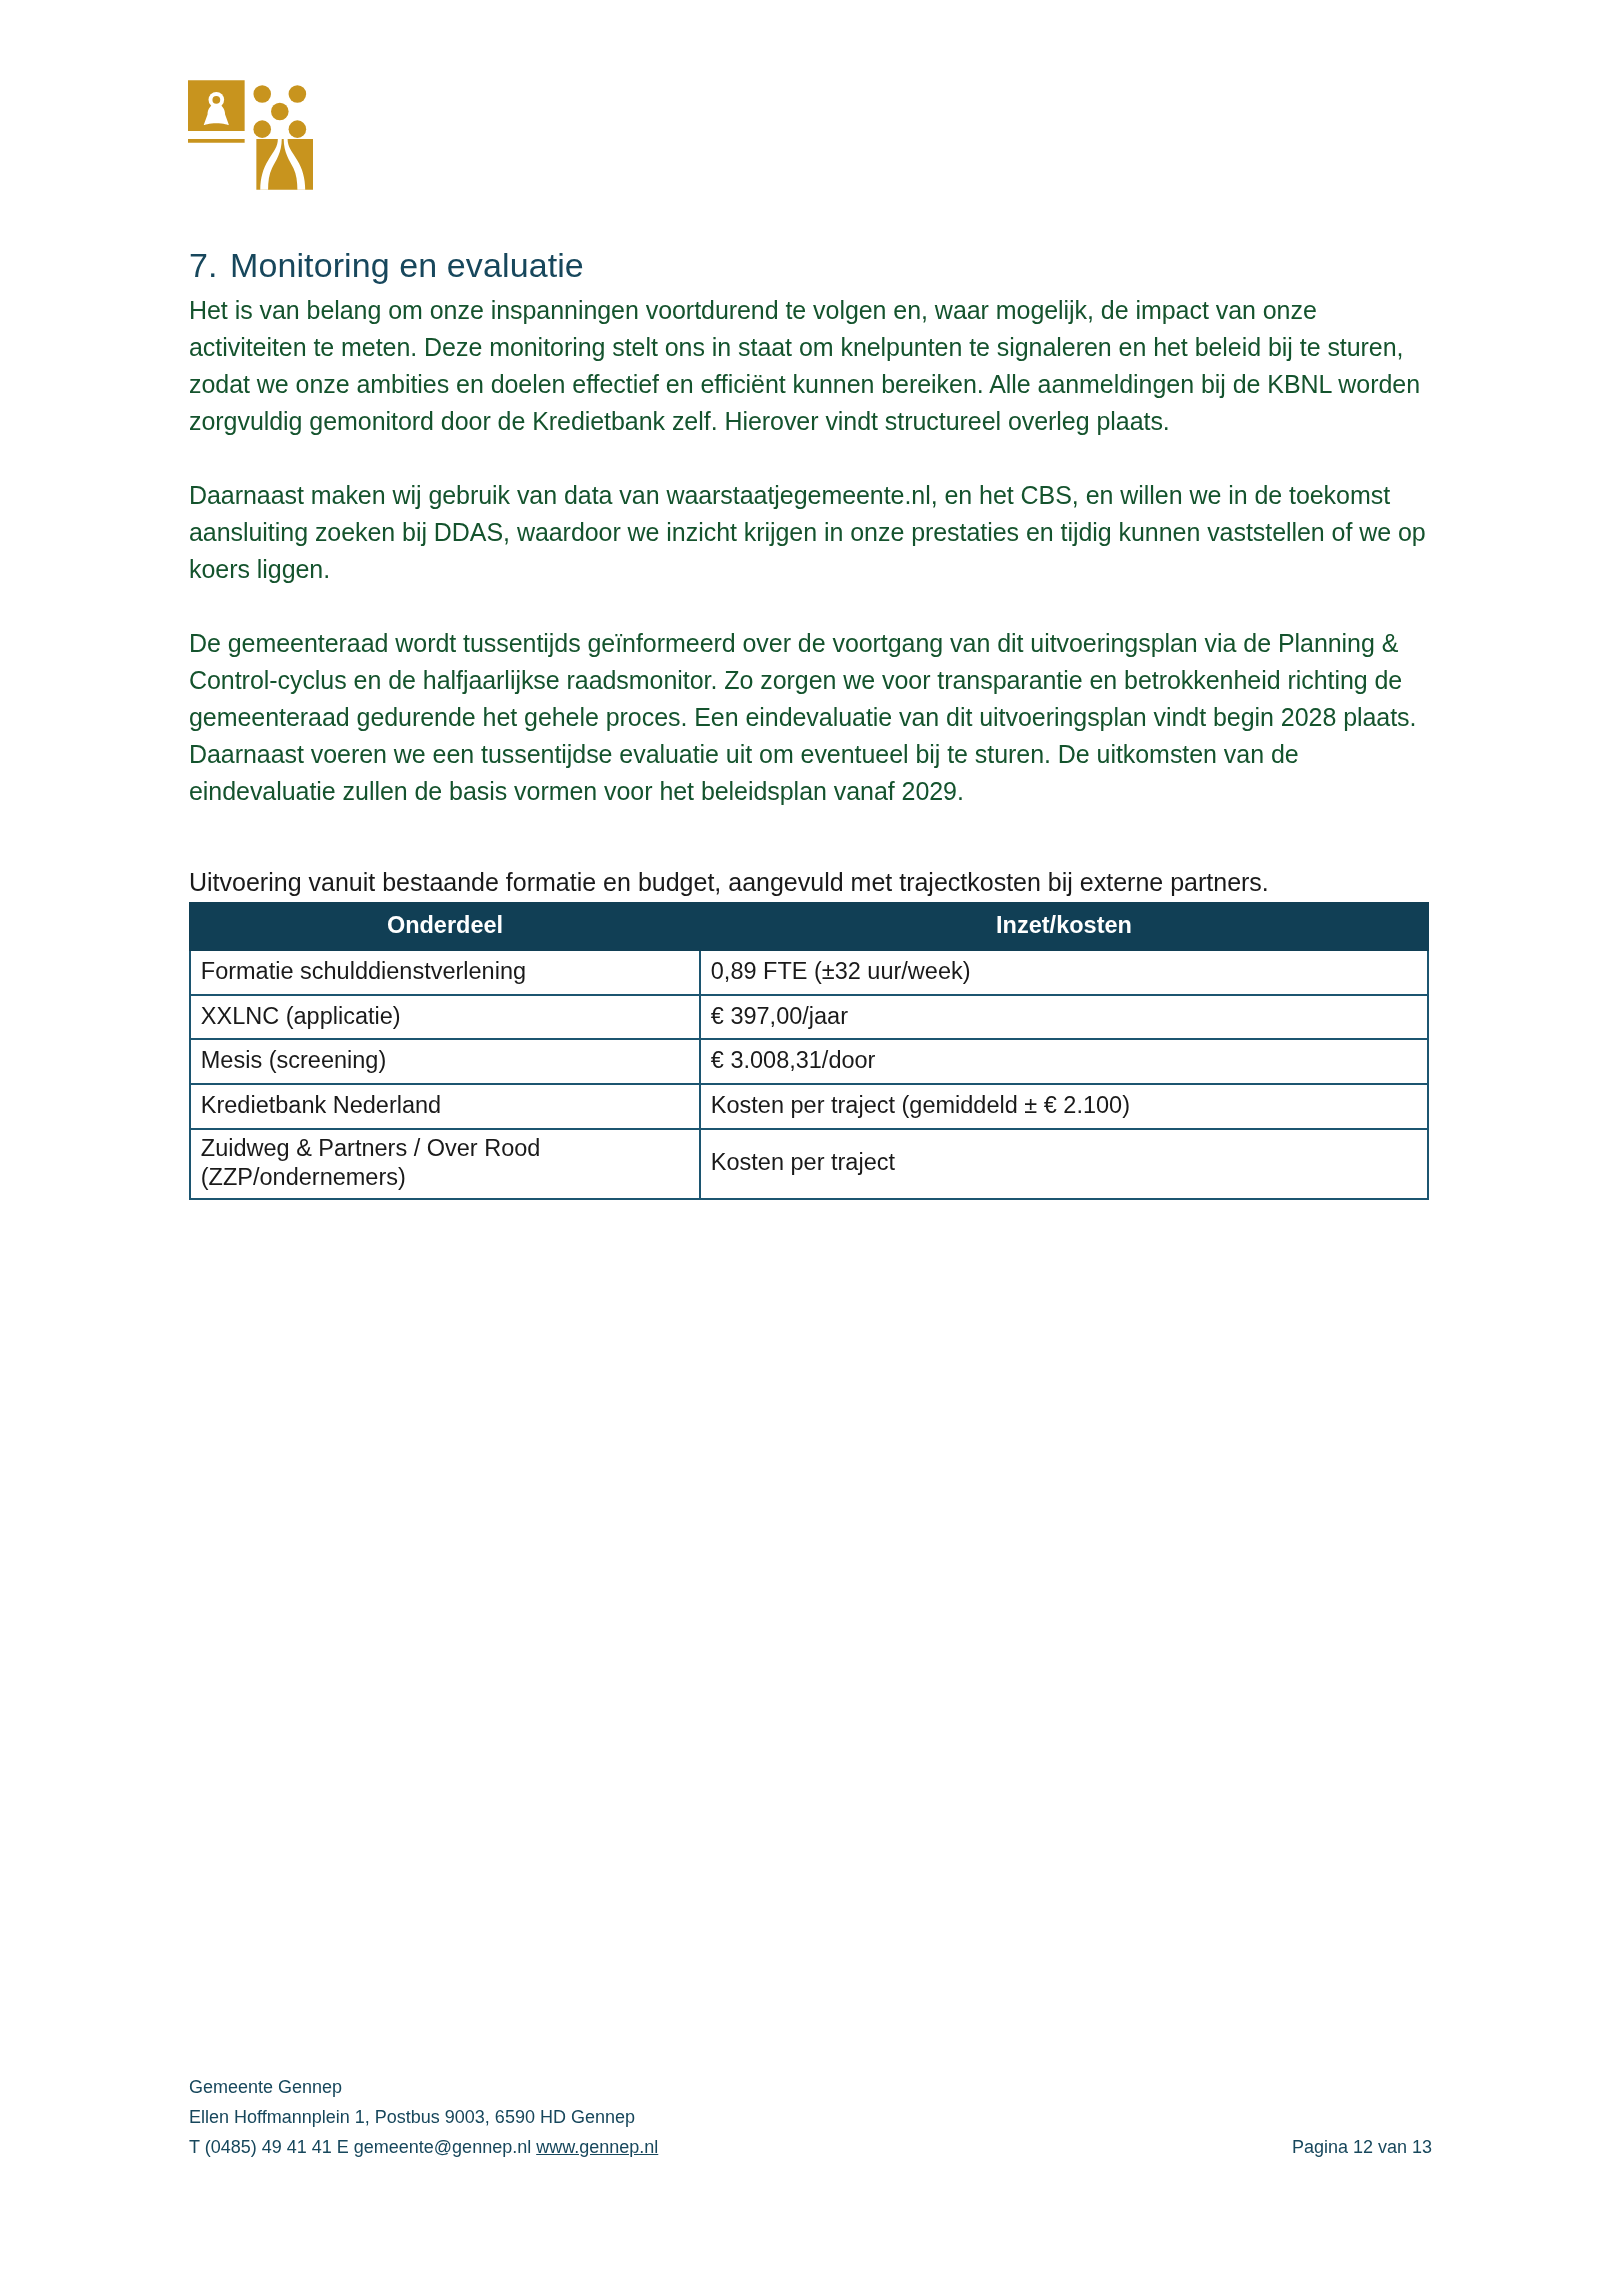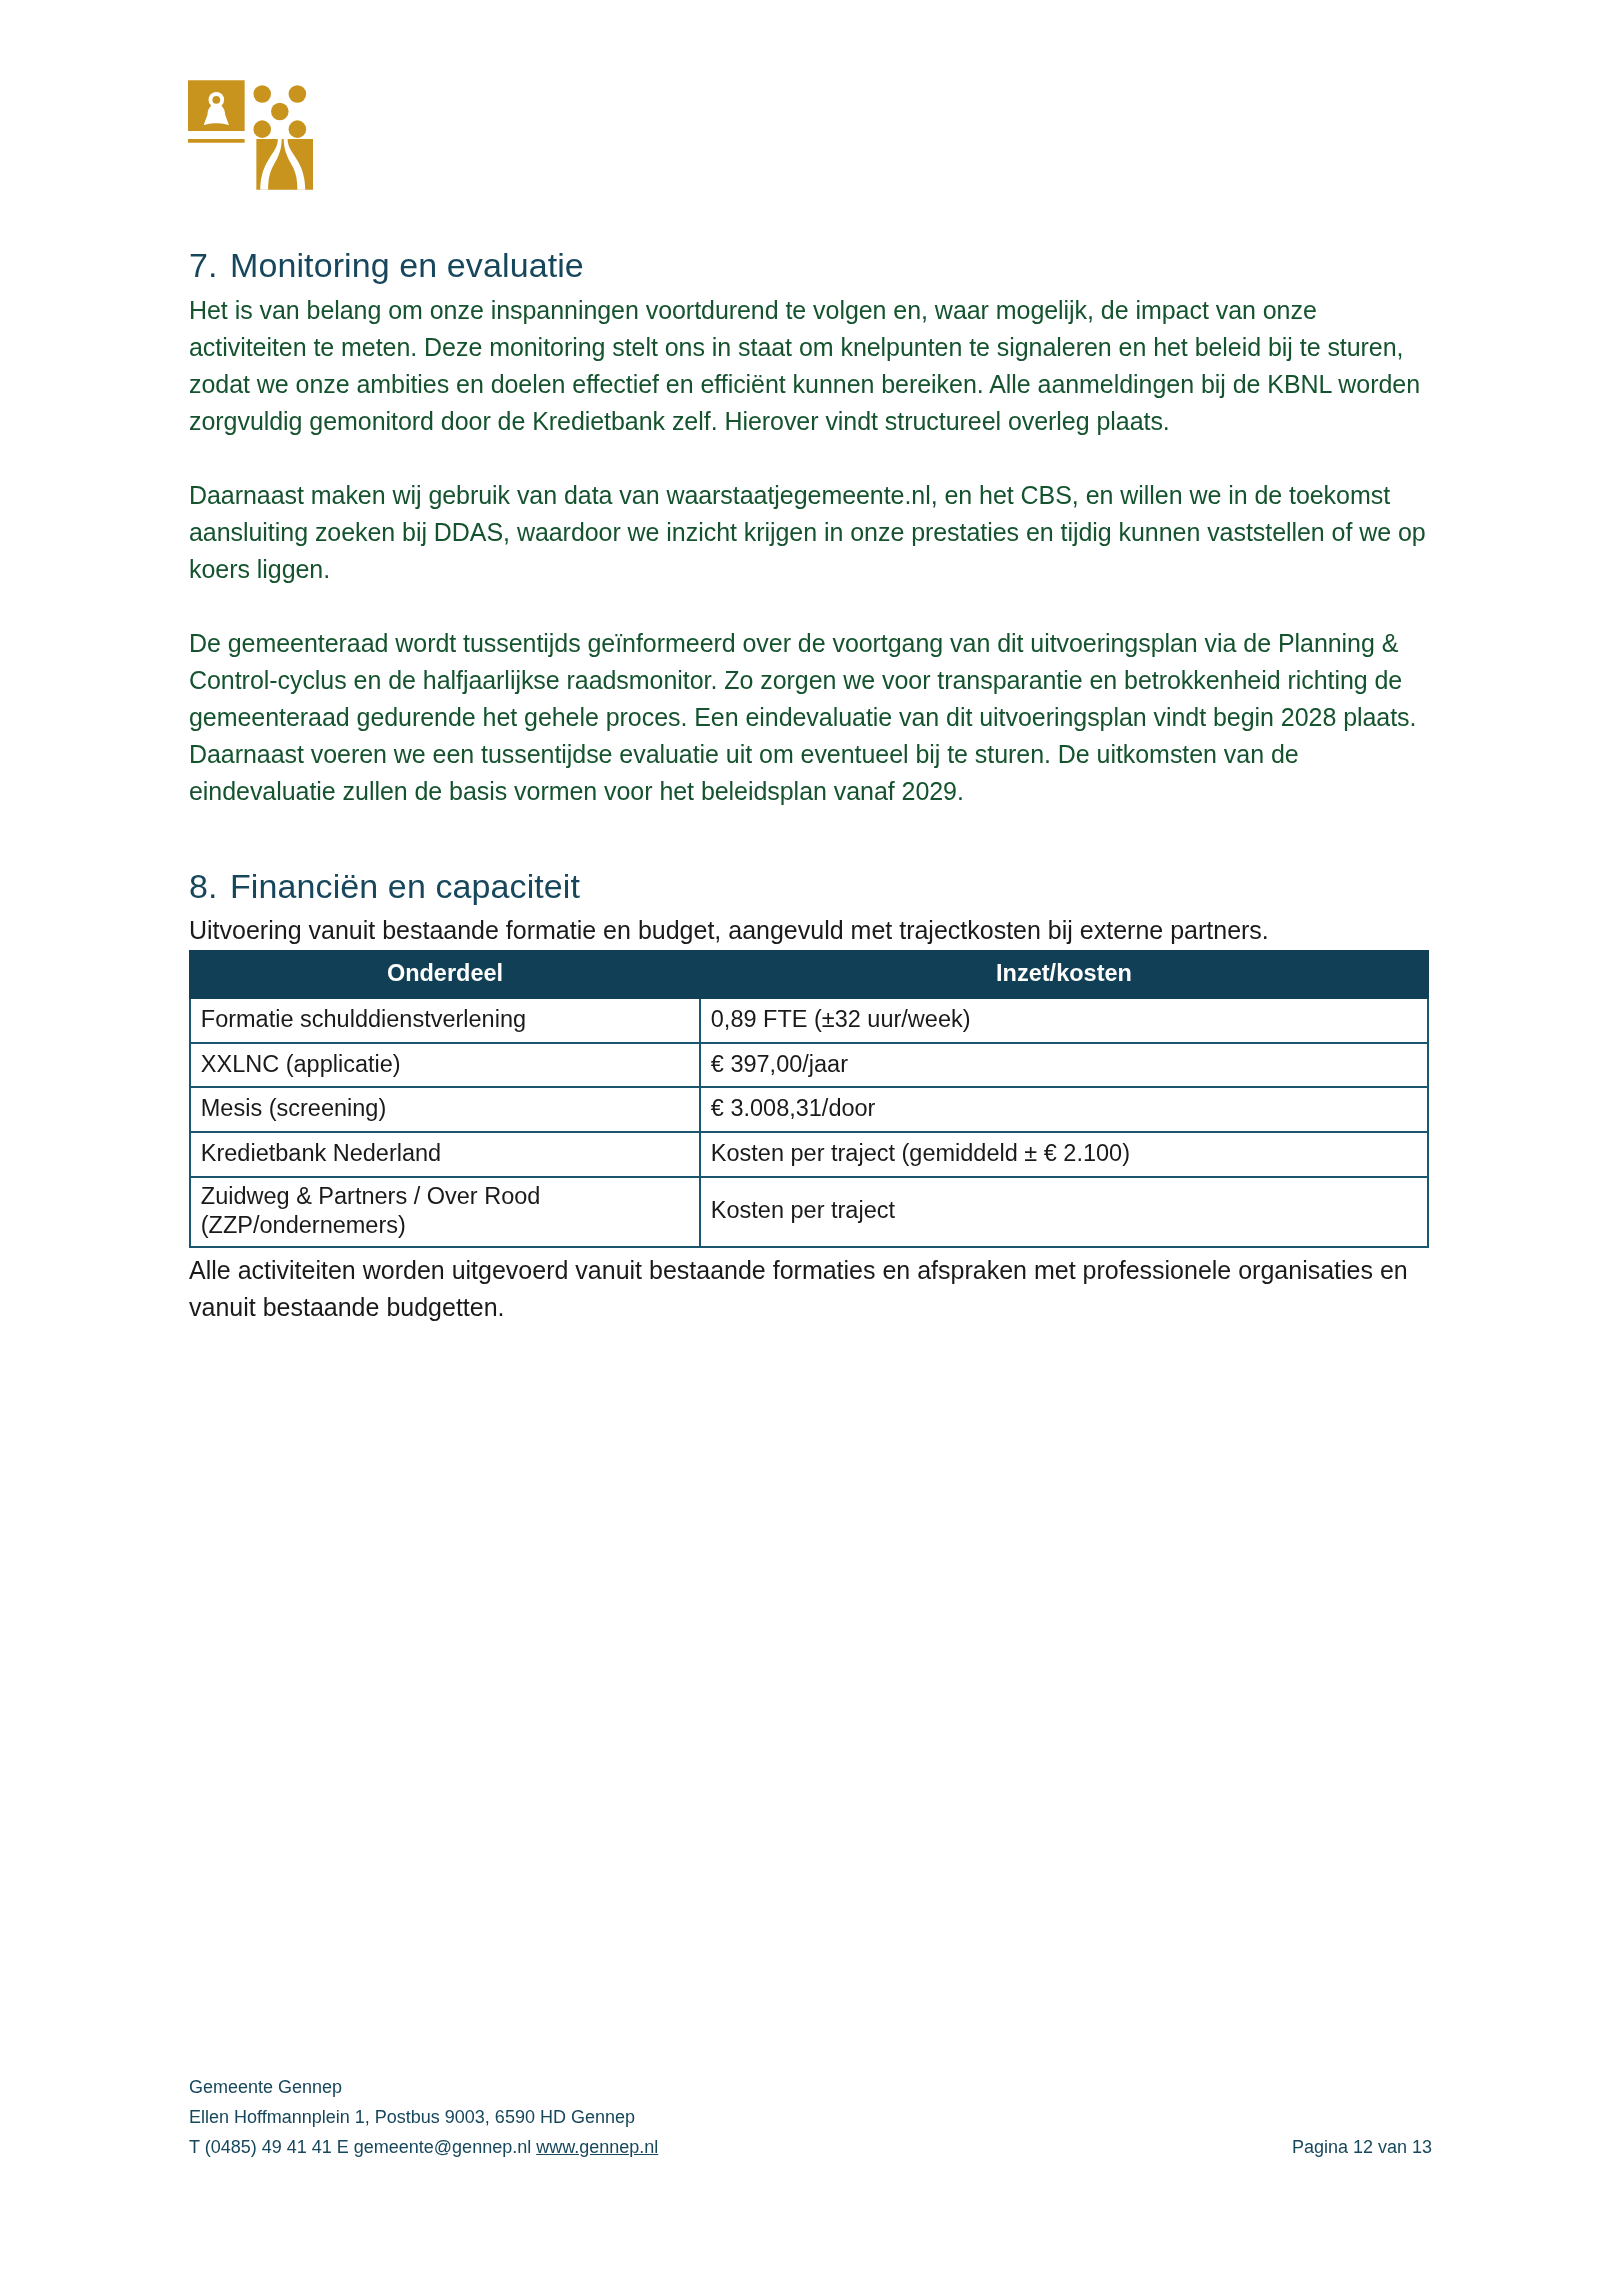--- a/index.html
+++ b/index.html
@@ -175,23 +175,20 @@
     <h1 class="section-heading">
       <span class="num">7.</span><span>Monitoring en evaluatie</span>
     </h1>
 
     <p class="body-text">Het is van belang om onze inspanningen voortdurend te volgen en, waar mogelijk, de impact van onze activiteiten te meten. Deze monitoring stelt ons in staat om knelpunten te signaleren en het beleid bij te sturen, zodat we onze ambities en doelen effectief en efficiënt kunnen bereiken. Alle aanmeldingen bij de KBNL worden zorgvuldig gemonitord door de Kredietbank zelf. Hierover vindt structureel overleg plaats.</p>
     <p class="body-text">Daarnaast maken wij gebruik van data van waarstaatjegemeente.nl, en het CBS, en willen we in de toekomst aansluiting zoeken bij DDAS, waardoor we inzicht krijgen in onze prestaties en tijdig kunnen vaststellen of we op koers liggen.</p>
     <p class="body-text">De gemeenteraad wordt tussentijds geïnformeerd over de voortgang van dit uitvoeringsplan via de Planning &amp; Control-cyclus en de halfjaarlijkse raadsmonitor. Zo zorgen we voor transparantie en betrokkenheid richting de gemeenteraad gedurende het gehele proces. Een eindevaluatie van dit uitvoeringsplan vindt begin 2028 plaats. Daarnaast voeren we een tussentijdse evaluatie uit om eventueel bij te sturen. De uitkomsten van de eindevaluatie zullen de basis vormen voor het beleidsplan vanaf 2029.</p>
 
     <div class="gap-before-h2"></div>
 
-    <h1 class="section-heading second">
-      <span class="num">8.</span><span>Financiën en capaciteit</span>
-    </h1>
 
     <p class="table-intro">Uitvoering vanuit bestaande formatie en budget, aangevuld met trajectkosten bij externe partners.</p>
 
     <table class="fin-table">
       <colgroup>
         <col class="c1">
         <col class="c2">
       </colgroup>
       <thead>
         <tr>
@@ -216,21 +213,20 @@
           <td>Kredietbank Nederland</td>
           <td>Kosten per traject (gemiddeld ± € 2.100)</td>
         </tr>
         <tr>
           <td>Zuidweg &amp; Partners / Over Rood (ZZP/ondernemers)</td>
           <td>Kosten per traject</td>
         </tr>
       </tbody>
     </table>
 
-    <p class="after-table">Alle activiteiten worden uitgevoerd vanuit bestaande formaties en afspraken met professionele organisaties en vanuit bestaande budgetten.</p>
 
   </div>
 
   <div class="footer">
     <div class="footer-line">Gemeente Gennep</div>
     <div class="footer-line">Ellen Hoffmannplein 1, Postbus 9003, 6590 HD Gennep</div>
     <div class="footer-bottom">
       <div class="footer-line">
         <span>T (0485) 49 41 41 E gemeente@gennep.nl </span><a class="footer-link" href="#">www.gennep.nl</a>
       </div>

